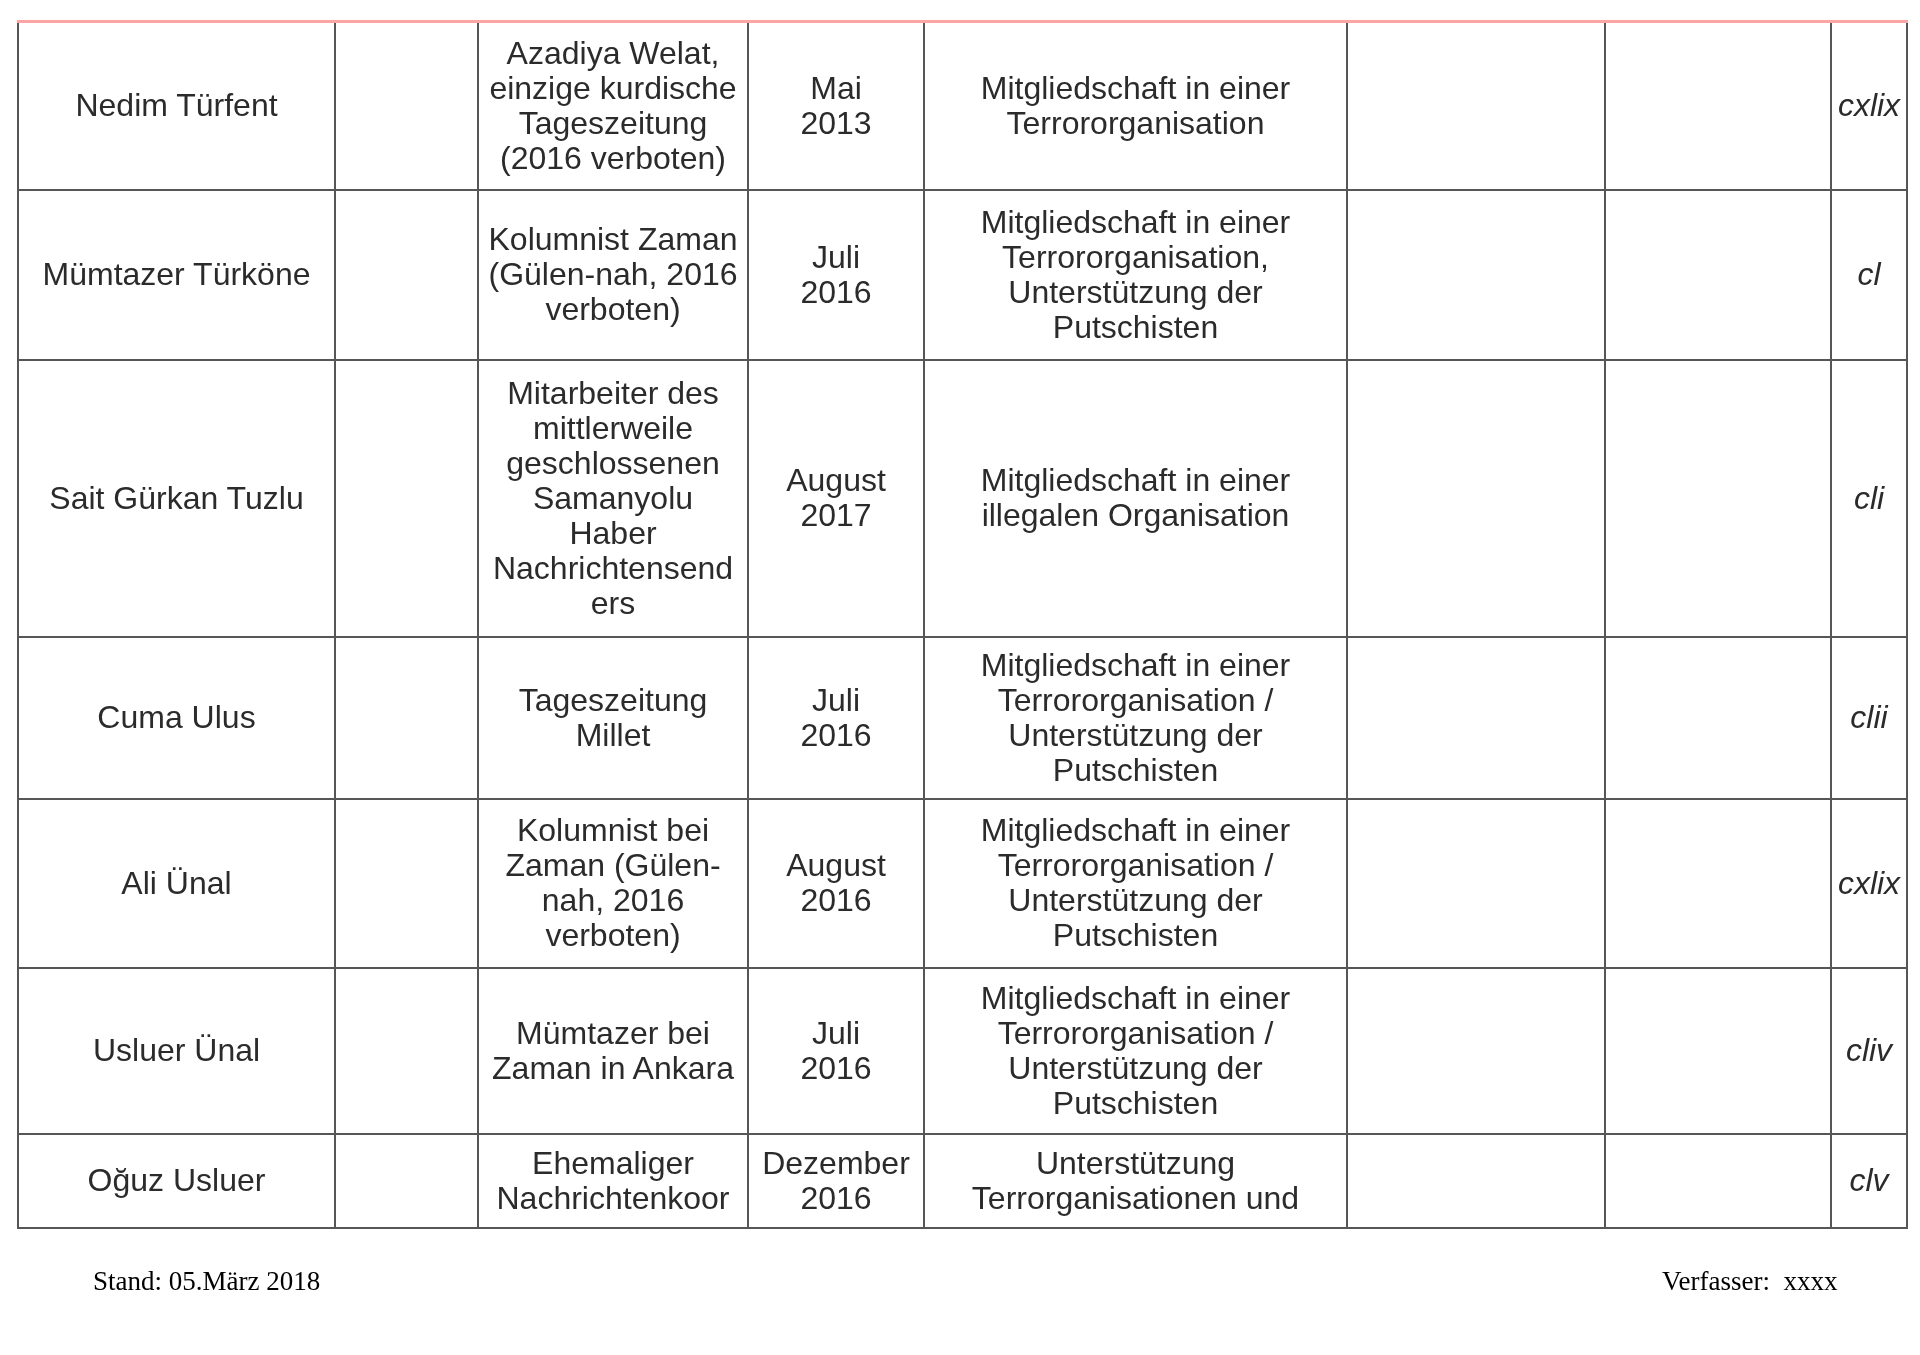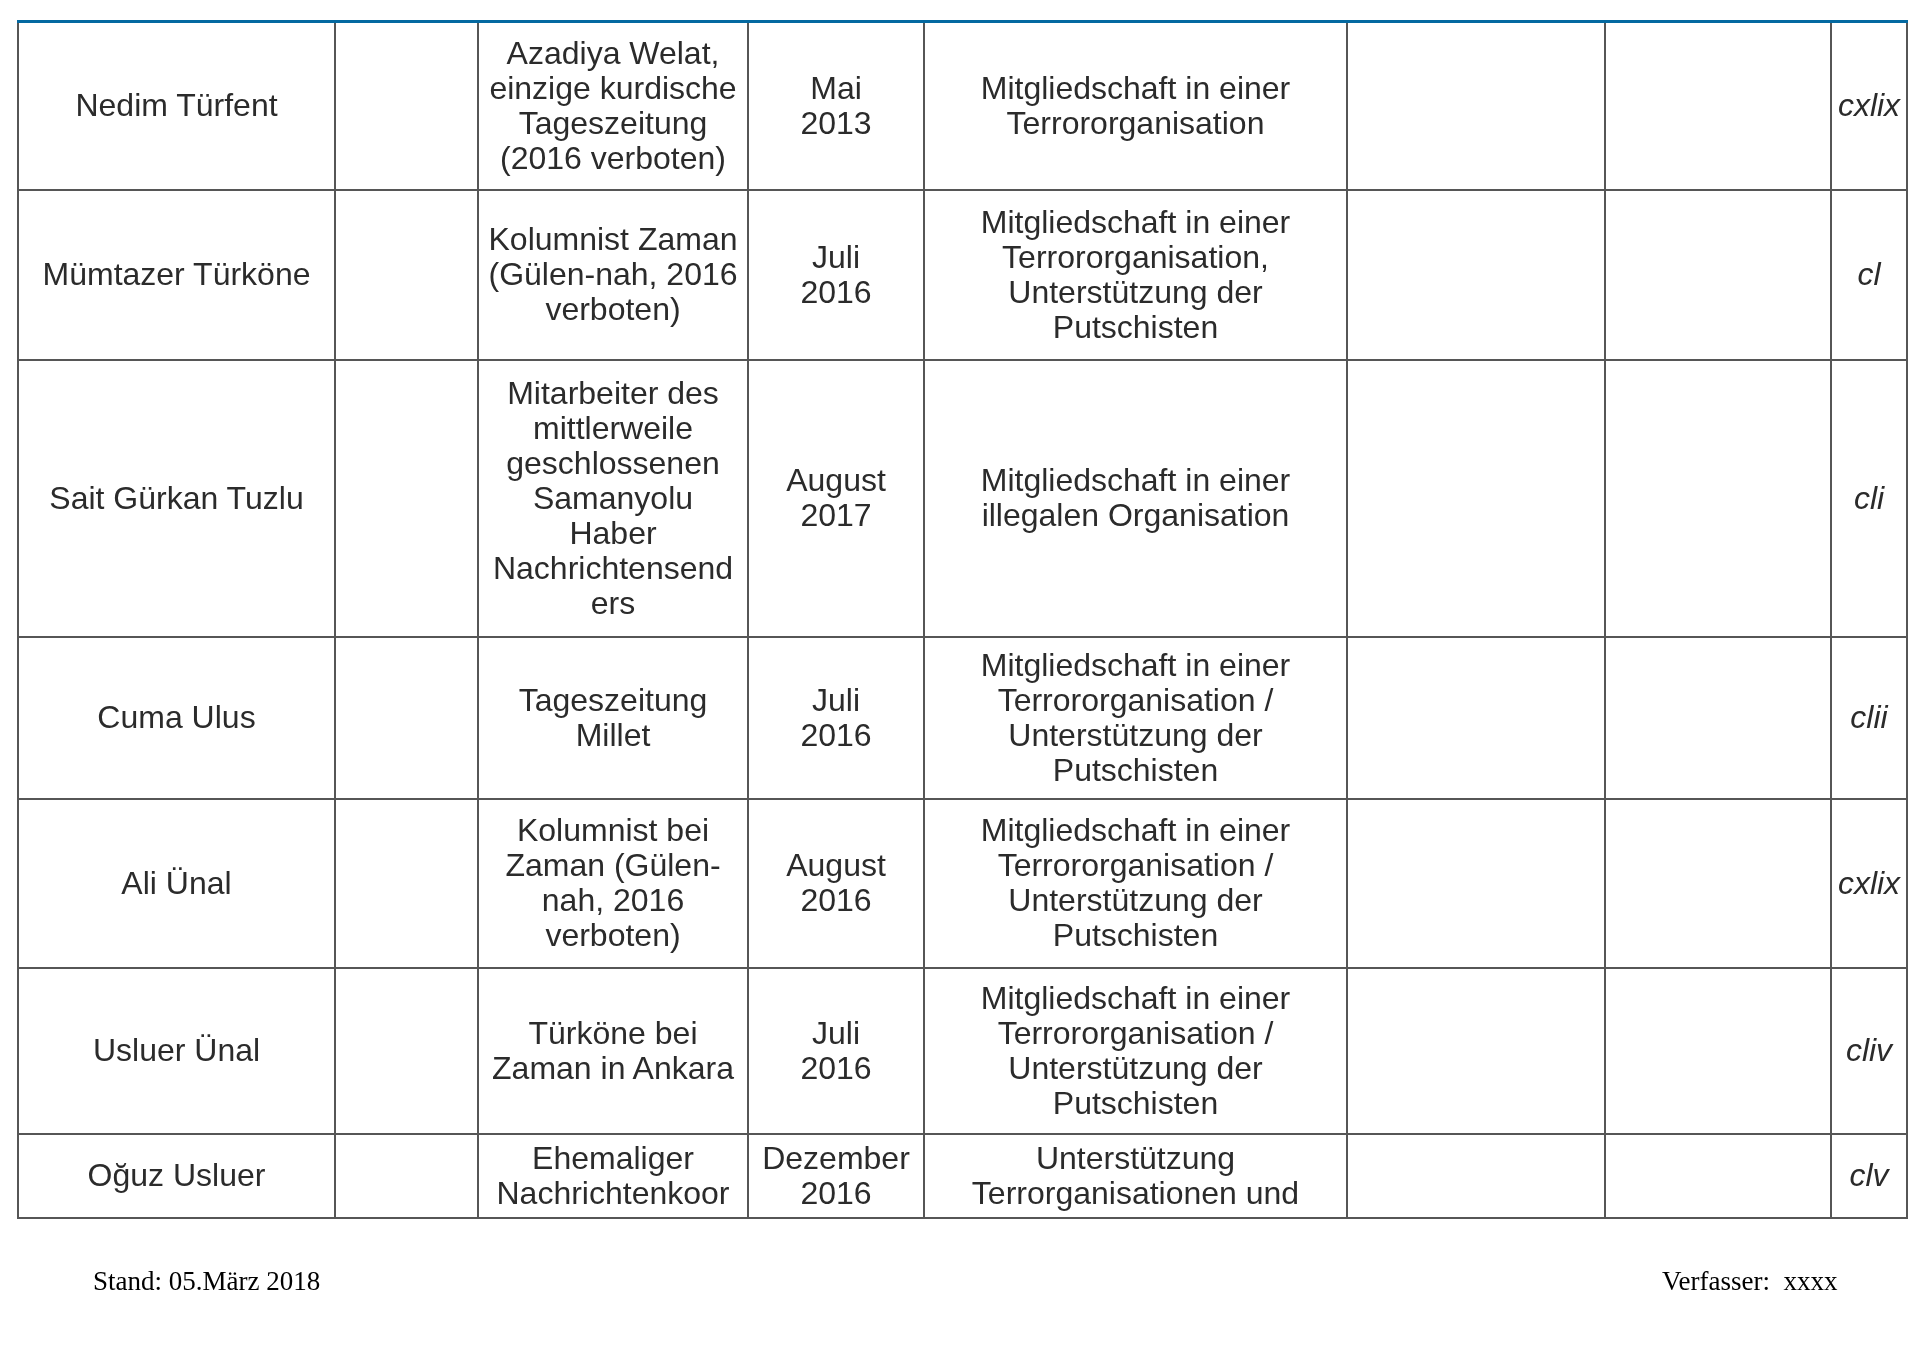--- a/index.html
+++ b/index.html
@@ -23,29 +23,29 @@
     border: 2px solid #565656;
     text-align: center;
     vertical-align: middle;
     font-size: 32px;
     line-height: 35px;
     color: #2b2b2b;
     white-space: pre-line;
     padding: 2px 4px;
     overflow: hidden;
   }
-  table.doc-table tr:first-child td { border-top: 3px solid #0369a1; }
+  table.doc-table tr:first-child td { border-top: 3px solid #fca5a5; }
   td.ref-cell { font-size: 20px; line-height: 22px; color: #1f1f1f; font-style: italic; }
   tr.r1 { height: 168px; }
   tr.r2 { height: 170px; }
   tr.r3 { height: 277px; }
   tr.r4 { height: 162px; }
   tr.r5 { height: 169px; }
   tr.r6 { height: 166px; }
-  tr.r7 { height: 84px; }
+  tr.r7 { height: 94px; }
   .footer-text {
     position: absolute;
     font-family: "Liberation Serif", serif;
     font-size: 27px;
     color: #000000;
     white-space: pre;
     top: 1266px;
   }
   .footer-left  { left: 93px; }
   .footer-right { left: 1662px; }
@@ -144,21 +144,21 @@
 Terrororganisation /
 Unterstützung der
 Putschisten</td>
         <td></td>
         <td></td>
         <td class="ref-cell">cxlix</td>
       </tr>
       <tr class="r6">
         <td>Usluer Ünal</td>
         <td></td>
-        <td>Türköne bei
+        <td>Mümtazer bei
 Zaman in Ankara</td>
         <td>Juli
 2016</td>
         <td>Mitgliedschaft in einer
 Terrororganisation /
 Unterstützung der
 Putschisten</td>
         <td></td>
         <td></td>
         <td class="ref-cell">cliv</td>

